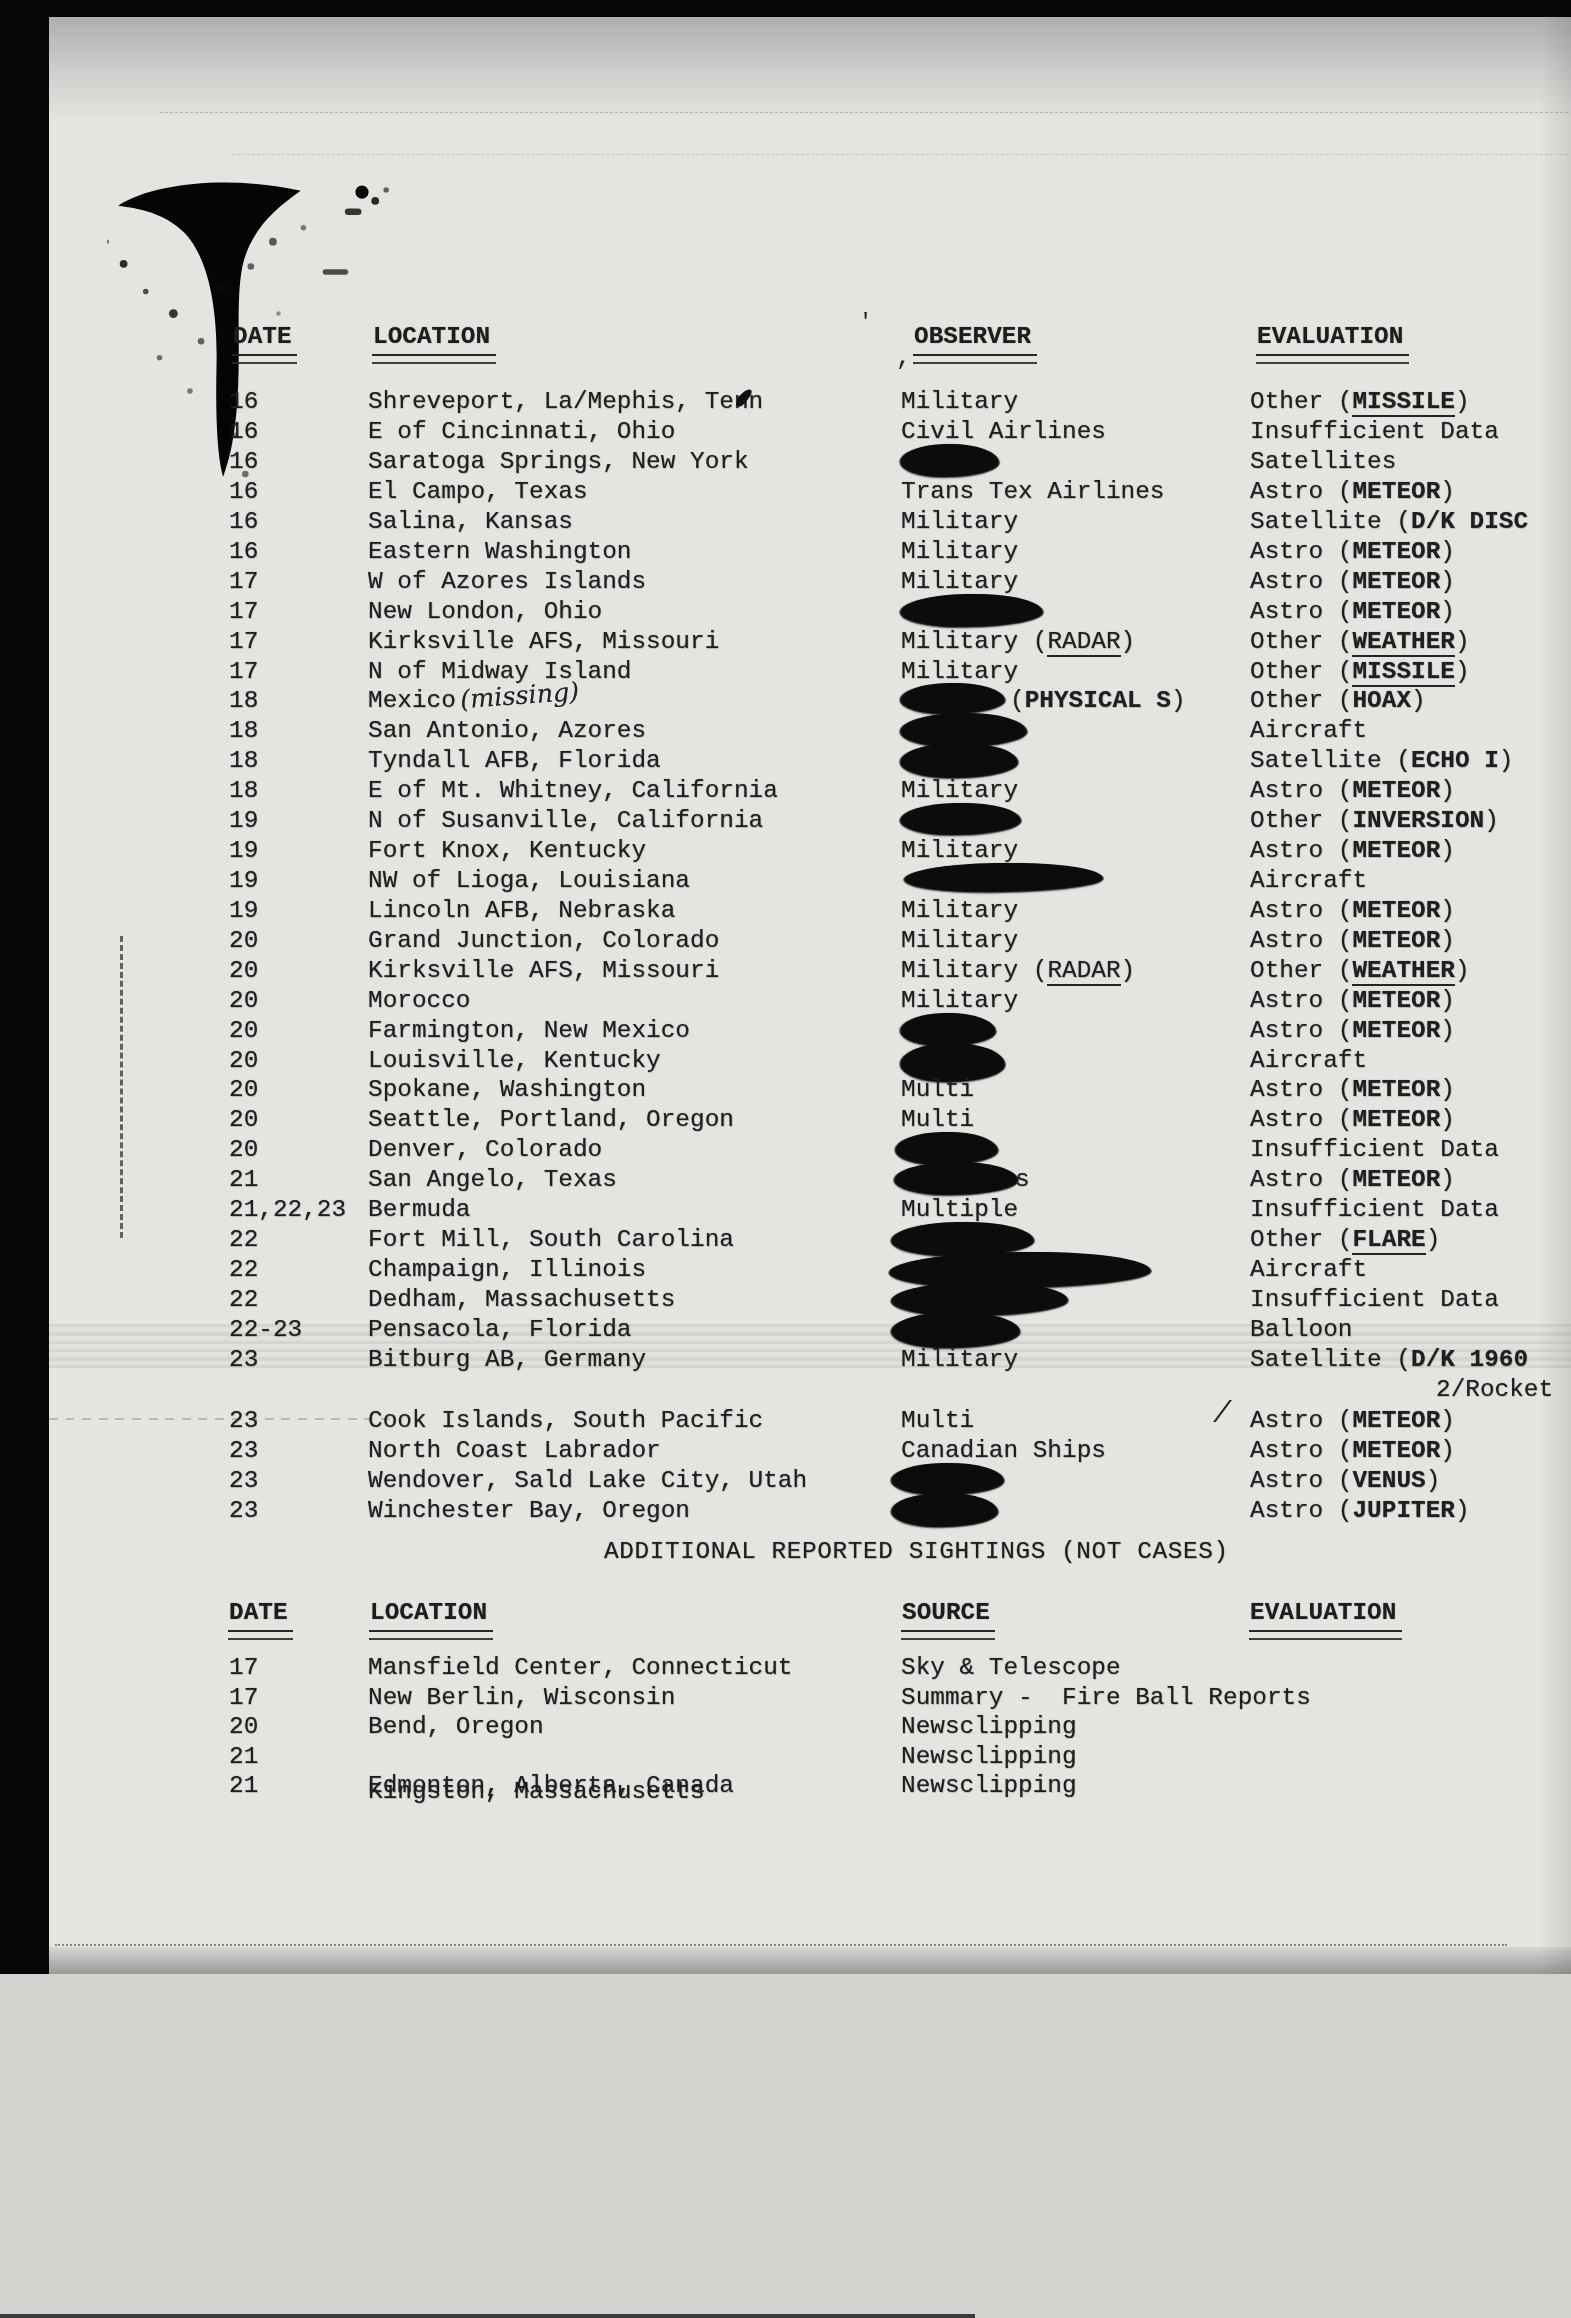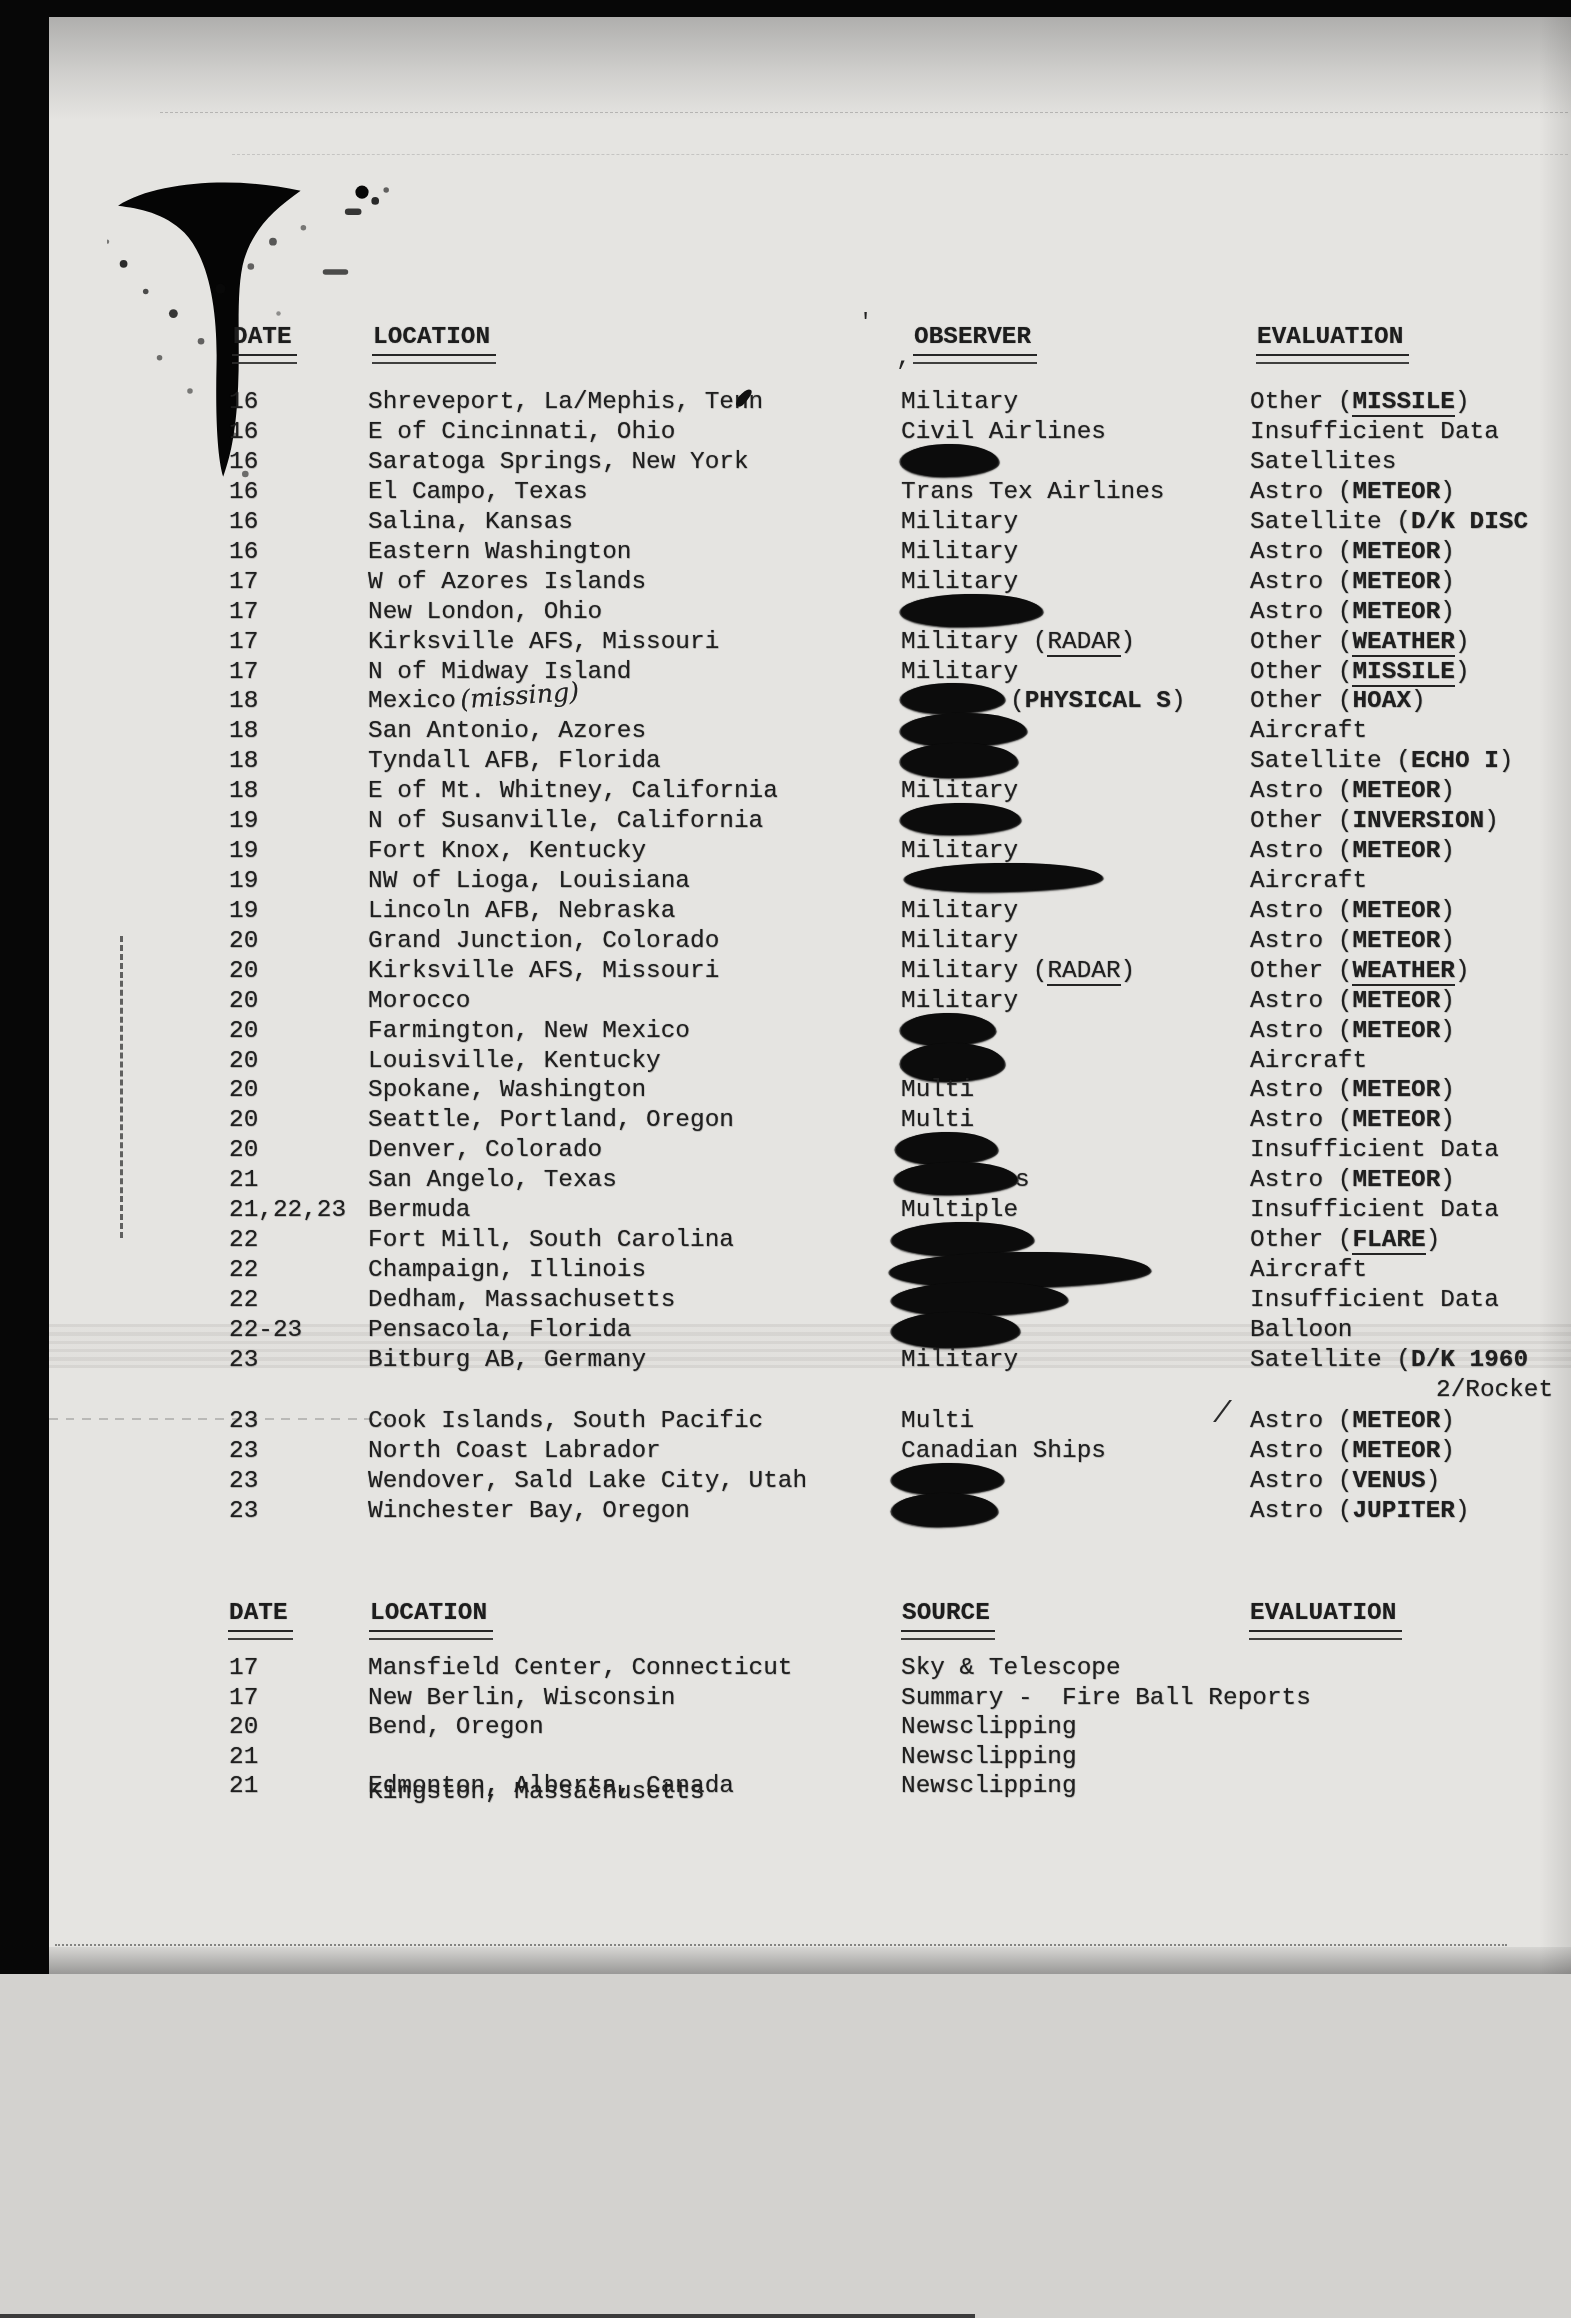--- a/index.html
+++ b/index.html
@@ -357,20 +357,21 @@
         <span class="cell" style="left: 1201px; top: 0px;">Astro (<b>VENUS</b>)</span>
       </div>
       <div class="row" style="top: 1479px;">
         <span class="cell" style="left: 180px; top: 0px;">23</span>
         <span class="cell" style="left: 319px; top: 0px;">Winchester Bay, Oregon</span>
         <span class="blob" style="left: 843px; width: 105px; height: 33px;"></span>
         <span class="cell" style="left: 1201px; top: 0px;">Astro (<b>JUPITER</b>)</span>
       </div>
     </div>
 
+  <div class="cell title" style="left:555px;top:1520px">ADDITIONAL REPORTED SIGHTINGS (NOT CASES)</div>
 
   <div>
     <span class="hdr" style="left:180px;top:1581px">DATE</span>
     <span class="hdr" style="left:321px;top:1581px">LOCATION</span>
     <span class="hdr" style="left:853px;top:1581px">SOURCE</span>
     <span class="hdr" style="left:1201px;top:1581px">EVALUATION</span>
   </div>
 
   <div id="t2-rows">
       <div class="row" style="top: 1636px;">

